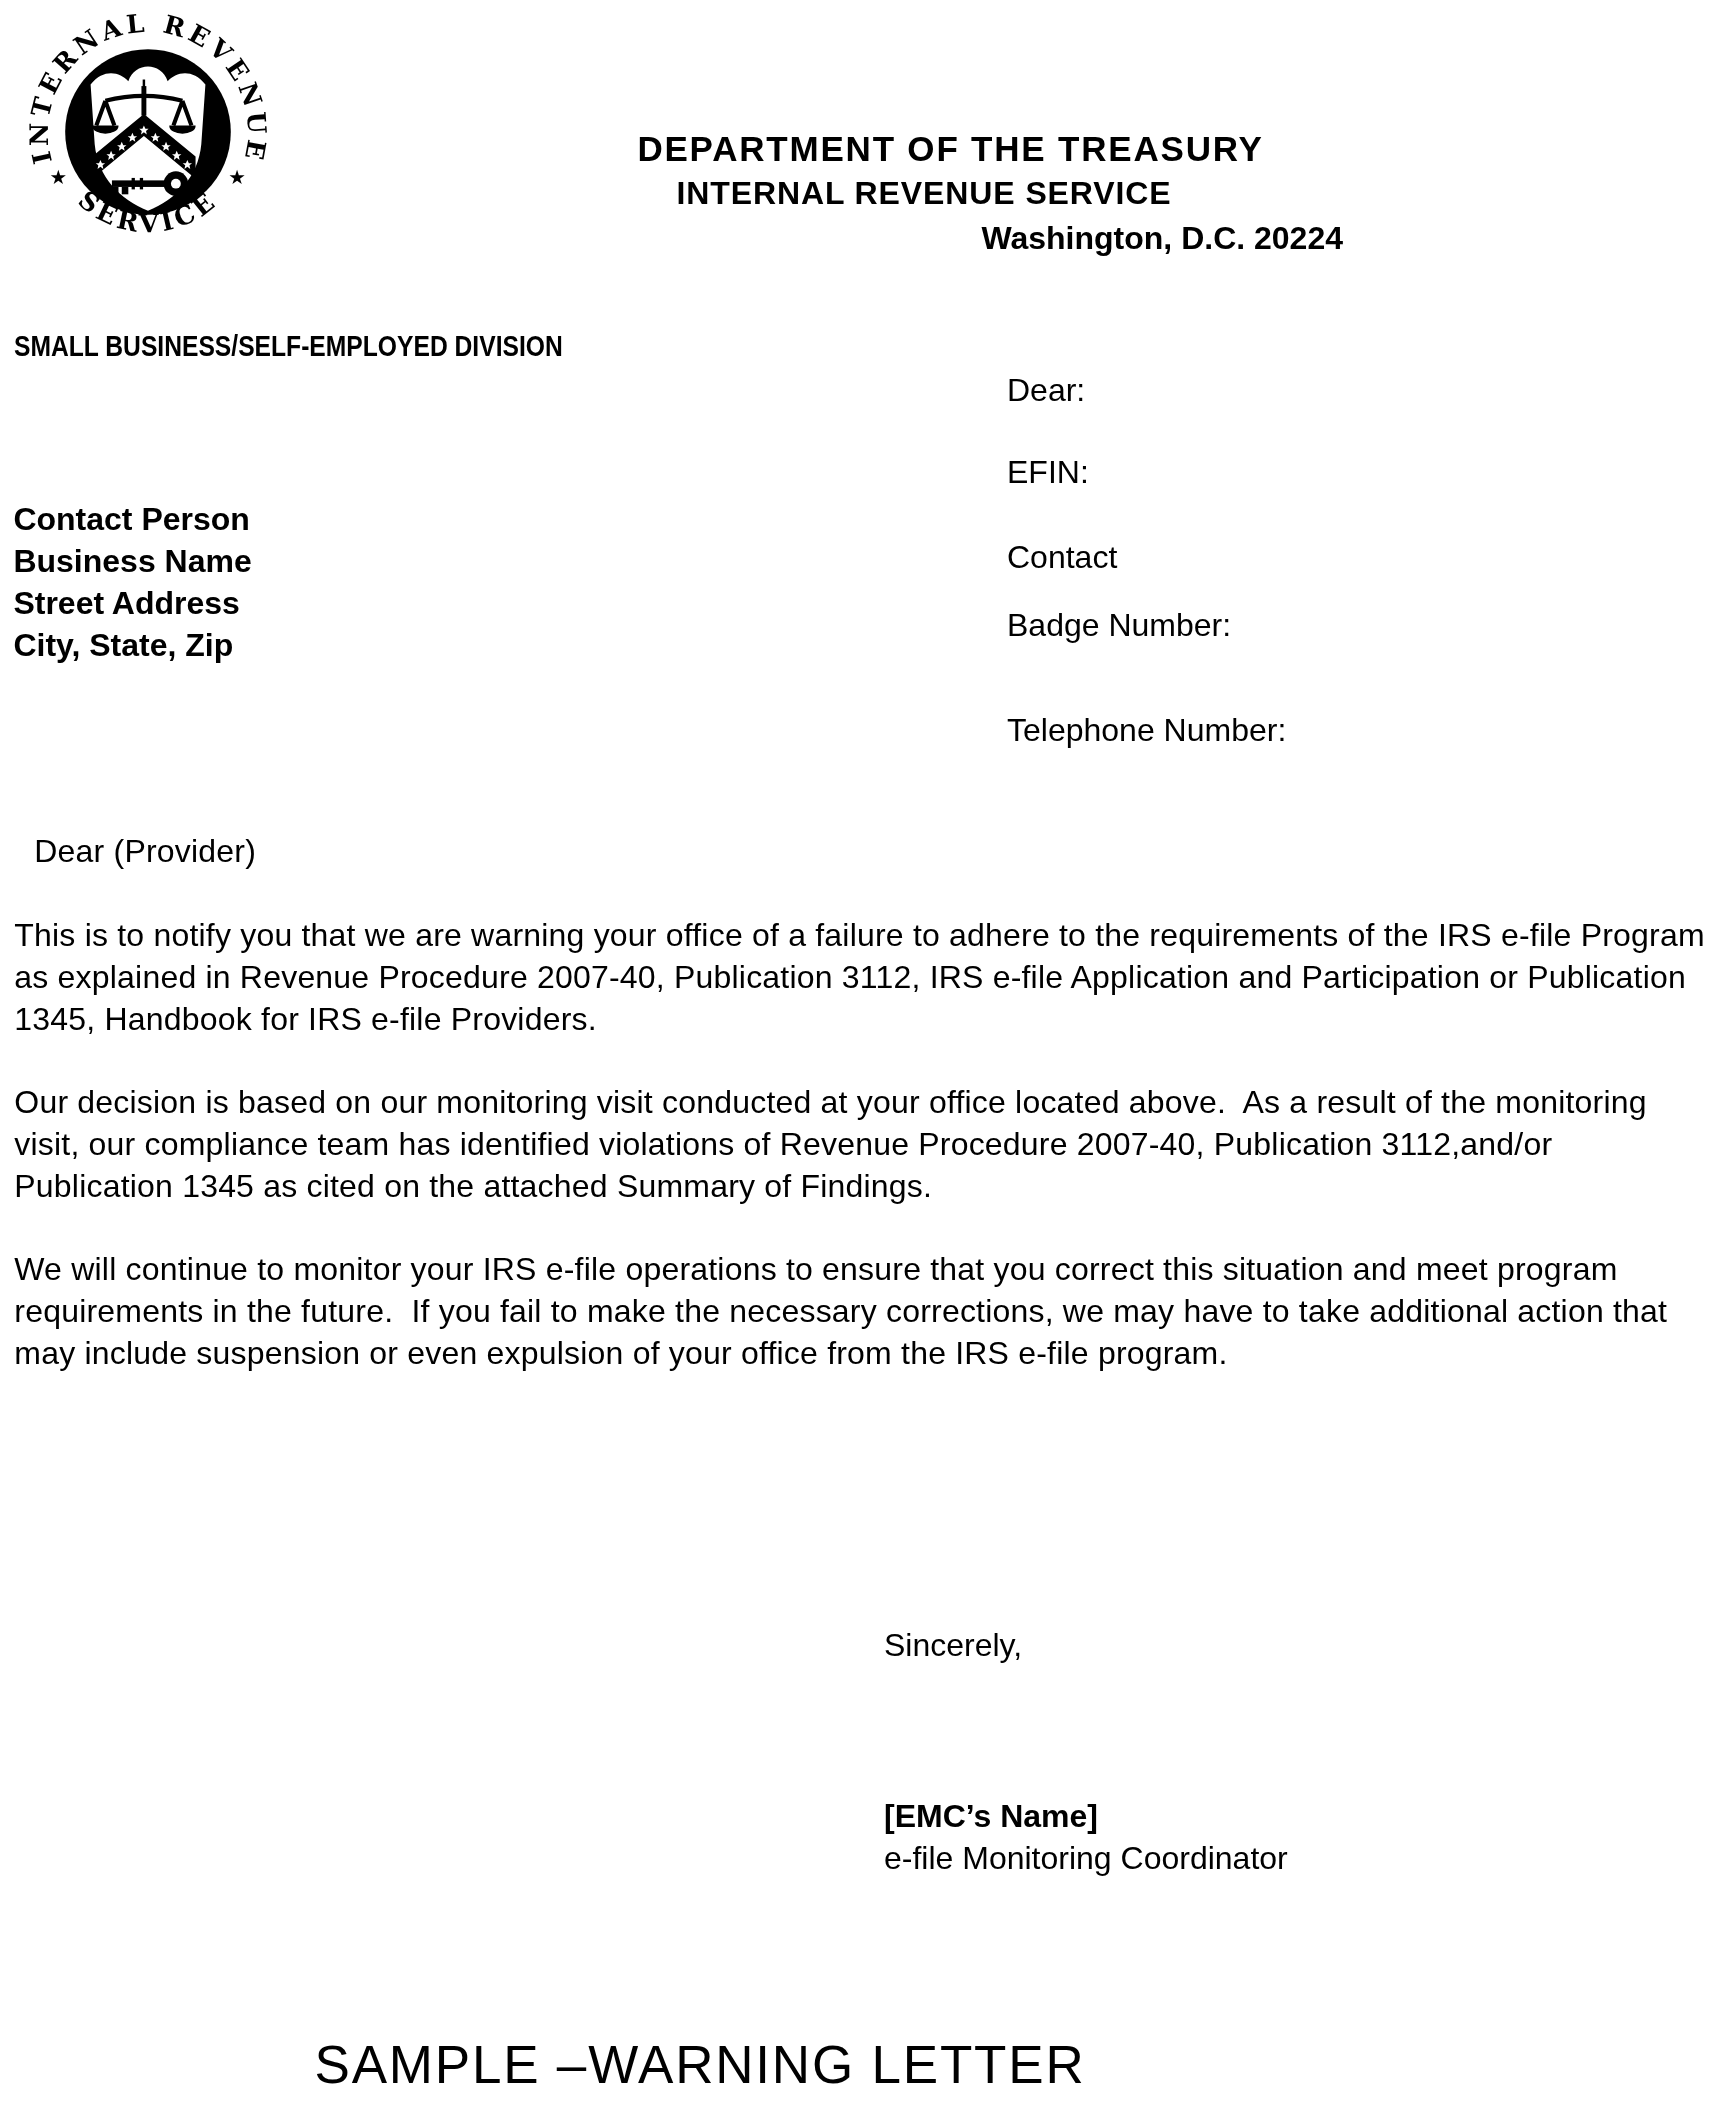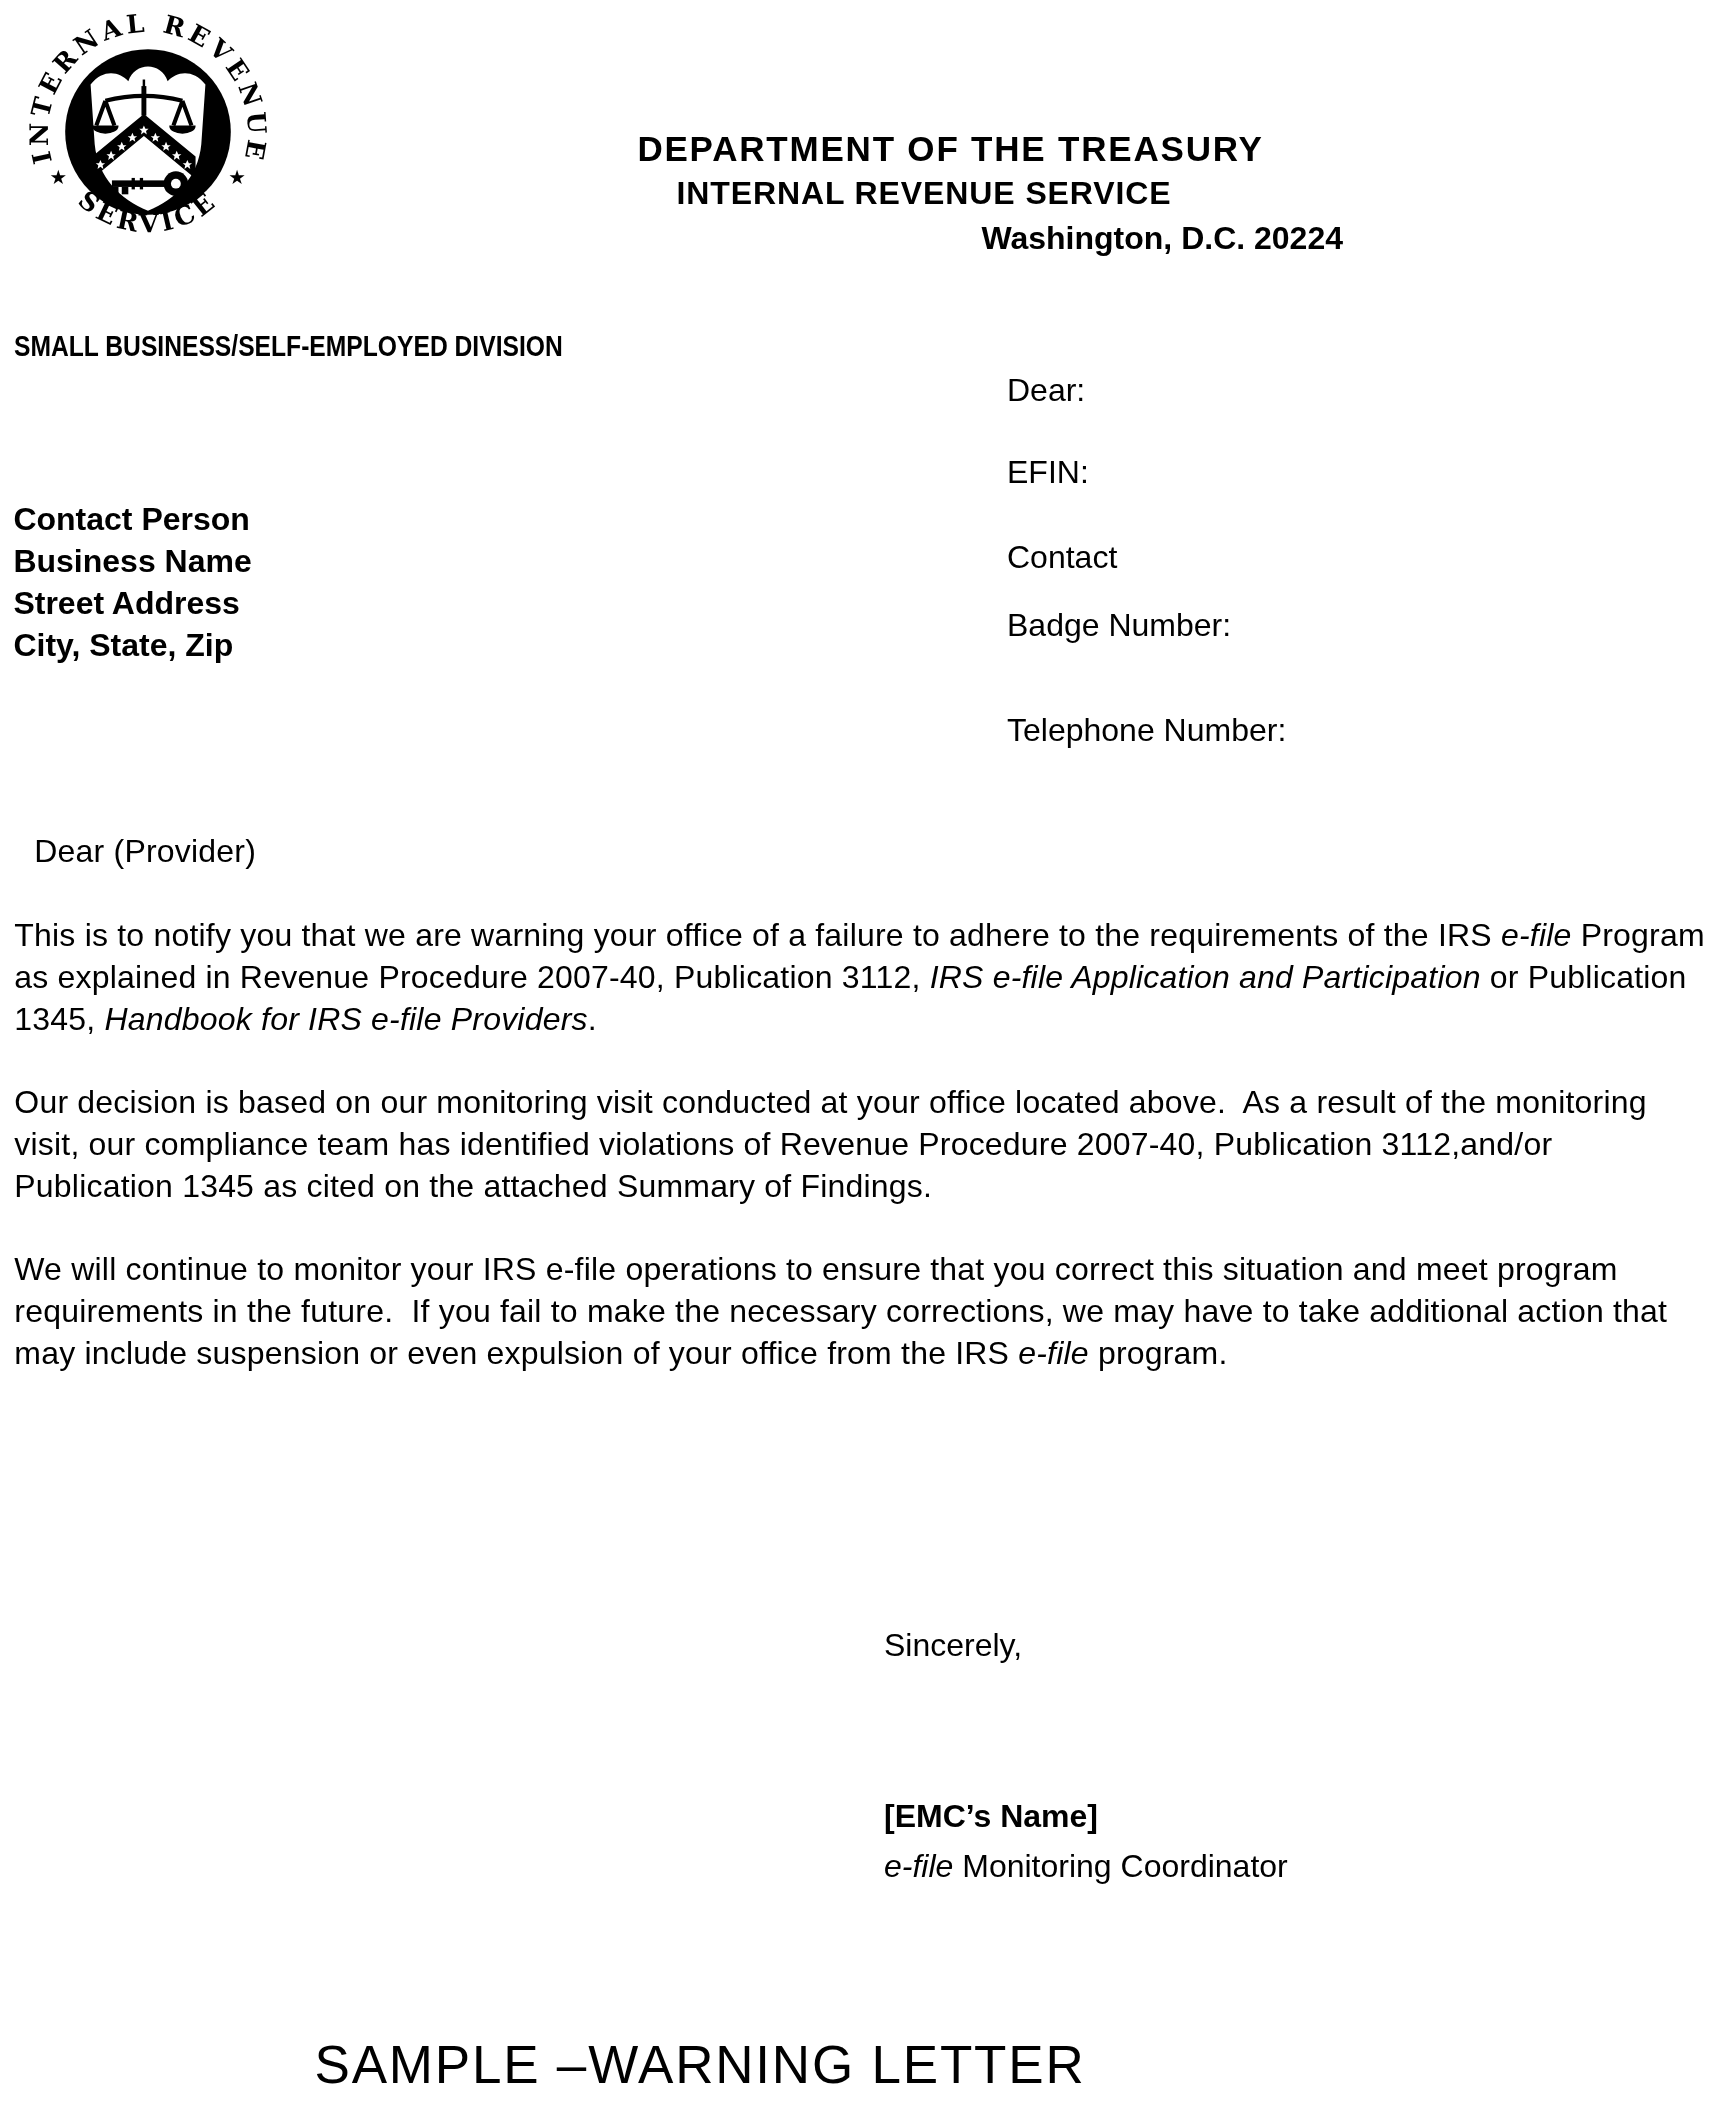--- a/index.html
+++ b/index.html
@@ -46,26 +46,26 @@
     font-size: 32px; line-height: 42px;
     letter-spacing: 0.2px;
     white-space: pre-wrap;
   }
   .salutation { top: 830px; margin-left: 20px; }
   .p1 { top: 914px; }
   .p2 { top: 1081px; }
   .p3 { top: 1248px; }
   .p4 { top: 1456px; }
   .run-regular { font-style: normal; }
-  .run-italic  { font-style: italic; }
+  .run-italic  { }
   
   .closing-line { position: absolute; left: 884px; font-size: 32px; line-height: 42px; white-space: pre; }
   .valediction { top: 1624px; }
   .signer-name { top: 1795px; font-weight: bold; }
-  .signer-title { top: 1837px; margin-top: 8px; }
+  .signer-title { top: 1837px; }
   
   .footer-title {
     position: absolute; left: 0; top: 2034px; width: 1400px;
     text-align: center;
     font-size: 53px; font-weight: normal; letter-spacing: 1.8px;
     white-space: nowrap;
   }
 </style>
 </head>
 <body>

